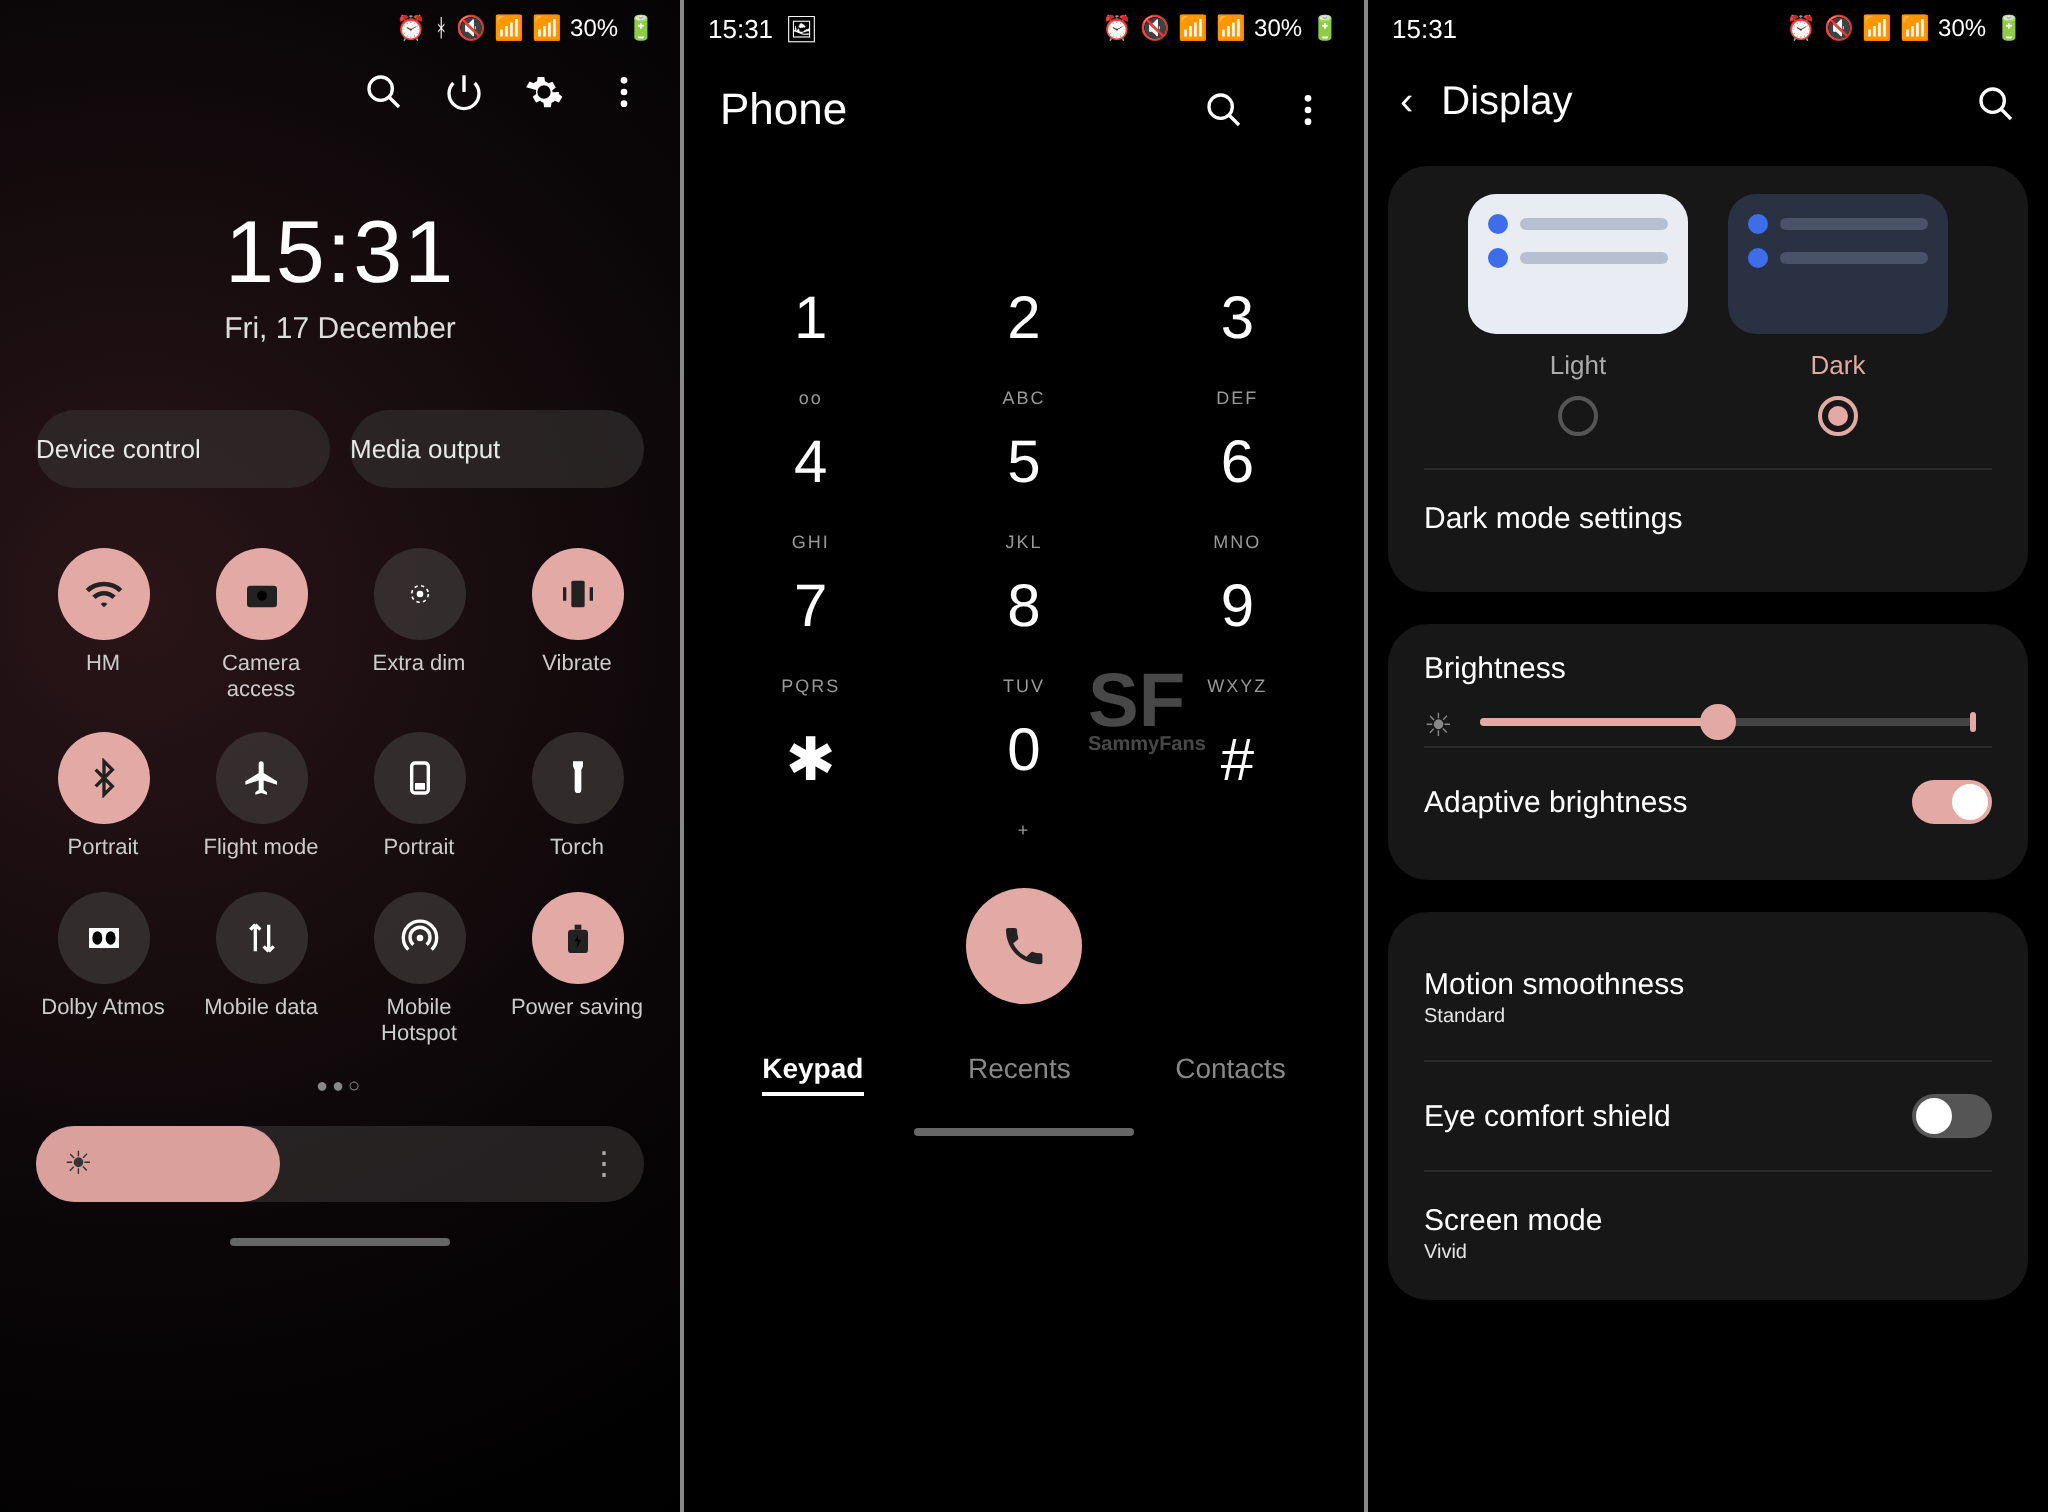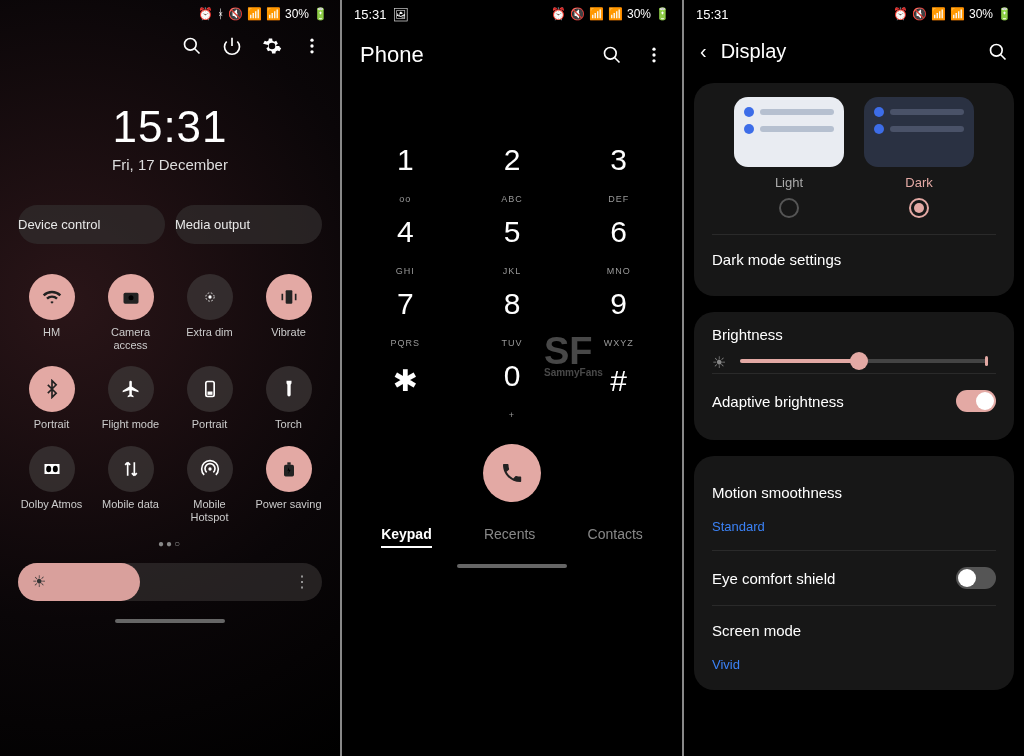--- a/index.html
+++ b/index.html
@@ -59,21 +59,21 @@
 .tdot { width: 10px; height: 10px; border-radius: 50%; background: #3d6de8; }
 .tbar { flex: 1; height: 6px; border-radius: 4px; }
 .light .tbar { background: #b6c0d0; }
 .dark .tbar { background: #4a5268; }
 .theme-label { font-size: 13px; color: #aaa; }
 .theme-label.sel { color: #e3a9a4; }
 .radio { width: 20px; height: 20px; border-radius: 50%; border: 2px solid #555; display: flex; align-items: center; justify-content: center; }
 .radio.sel { border-color: #e3a9a4; }
 .radio.sel::after { content: ''; width: 10px; height: 10px; border-radius: 50%; background: #e3a9a4; }
 .setting-row { padding: 14px 0; font-size: 15px; display: flex; justify-content: space-between; align-items: center; }
-.setting-sub { font-size: 13px; color: #3b82f6; margin-top: 18px; }
+.setting-sub { font-size: 10px; color: #e5e5e5; margin-top: 2px; }
 .divider { height: 1px; background: #2a2a2a; margin: 2px 0; }
 .slider-track { height: 4px; background: #444; border-radius: 4px; position: relative; margin: 16px 8px 10px 28px; }
 .slider-fill { position: absolute; height: 100%; background: #e3a9a4; border-radius: 4px; width: 48%; }
 .slider-tick { position: absolute; right: 0; top: -3px; width: 3px; height: 10px; background: #e3a9a4; border-radius: 2px; }
 .slider-thumb { position: absolute; width: 18px; height: 18px; background: #e3a9a4; border-radius: 50%; top: -7px; left: 48%; transform: translateX(-50%); }
 .toggle { width: 40px; height: 22px; border-radius: 12px; position: relative; }
 .toggle.on { background: #e3a9a4; }
 .toggle.off { background: #555; }
 .toggle::after { content: ''; position: absolute; width: 18px; height: 18px; border-radius: 50%; background: #fff; top: 2px; }
 .toggle.on::after { right: 2px; }

